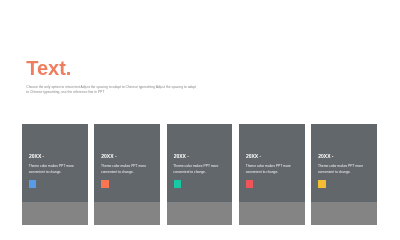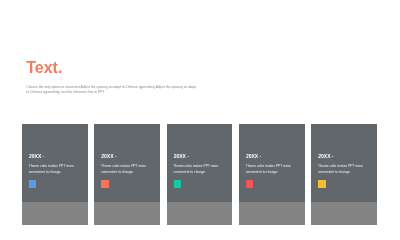--- a/index.html
+++ b/index.html
@@ -5,21 +5,21 @@
   * { margin:0; padding:0; box-sizing:border-box; }
   html, body { width:400px; height:225px; overflow:hidden; background:#ffffff; }
   body { font-family:"Liberation Sans", sans-serif; -webkit-font-smoothing:antialiased; }
 
   .slide {
     position:relative; width:400px; height:225px; background:#ffffff;
   }
 
   .headline {
     position:absolute; left:26.2px; top:58.4px;
-    font-size:16px; font-weight:bold; line-height:20px;
+    font-size:20px; font-weight:bold; line-height:20px;
     color:#ef7d5f; white-space:nowrap;
   }
 
   .lede {
     position:absolute; left:26.3px; top:84.6px; width:173px;
     font-size:3.35px; line-height:5.7px; color:#888888;
   }
 
   .card-row {
     position:absolute; left:22px; top:124px; width:355px; height:101px;

